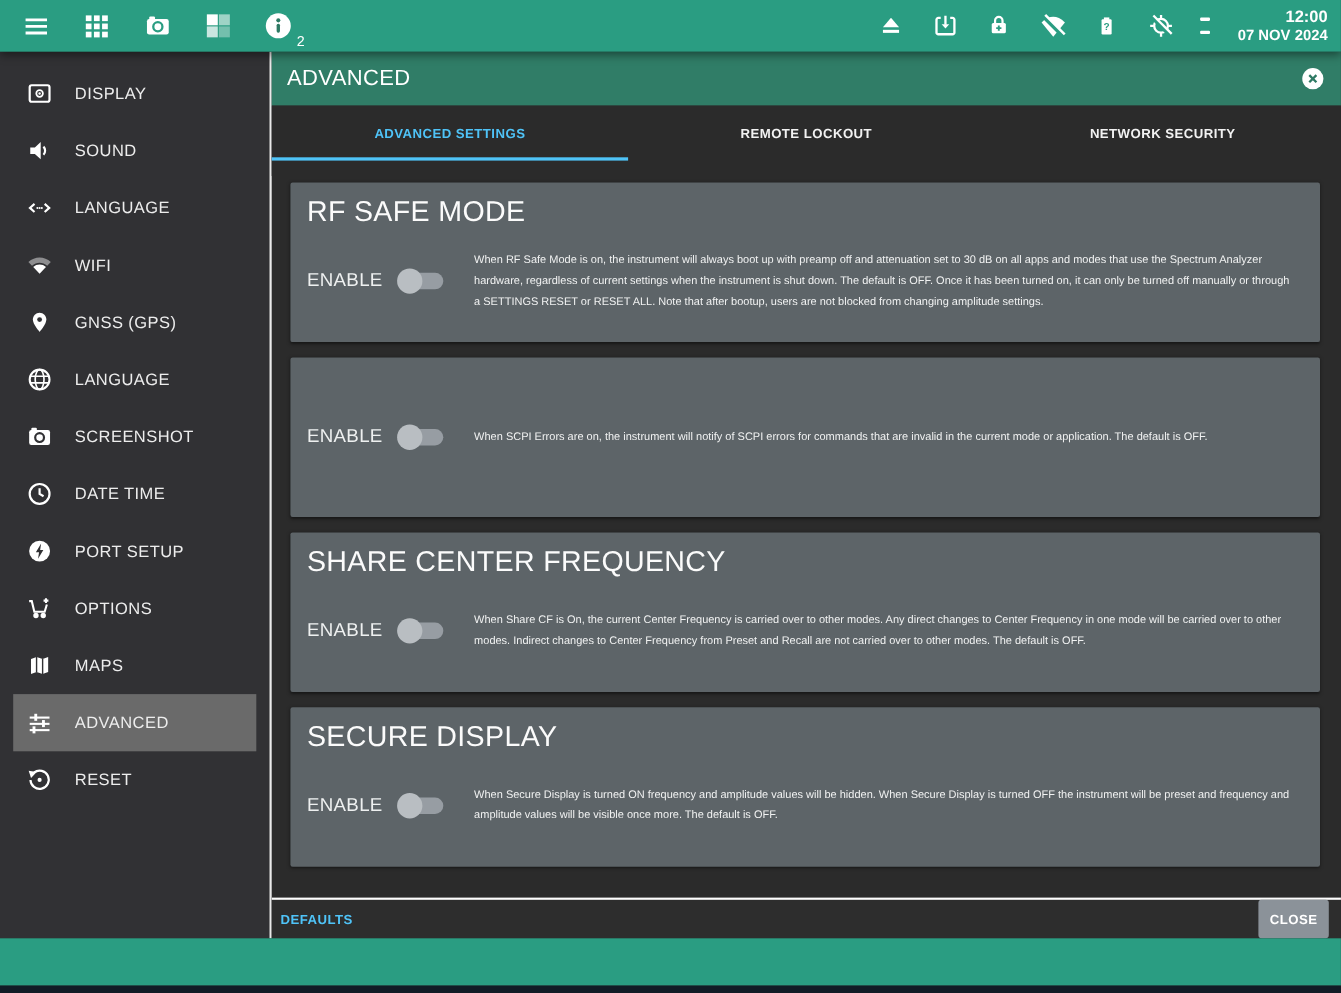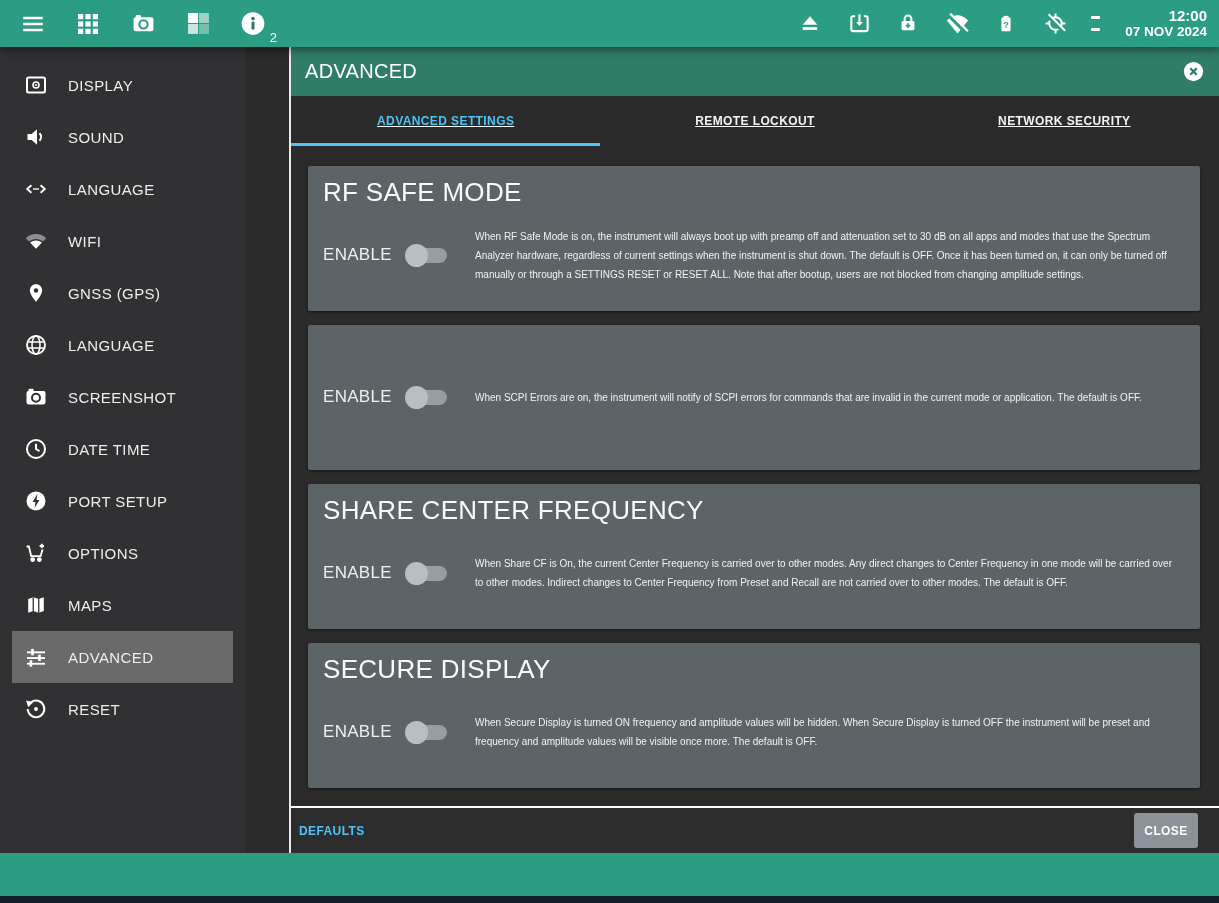--- a/index.html
+++ b/index.html
@@ -34,21 +34,21 @@
   .tb-icon{width:26px;height:26px;display:flex;align-items:center;justify-content:center;position:relative;}
   .topbar-right{margin-left:auto;display:flex;align-items:center;gap:23px;padding-right:12px;}
   .info-badge{position:absolute;bottom:-8px;right:-11px;font-size:13px;color:#fff;}
   .dash-col{display:flex;flex-direction:column;gap:9px;align-items:center;}
   .dash-col span{width:9px;height:3px;background:#fff;border-radius:1px;display:block;}
   .clock{display:flex;flex-direction:column;align-items:flex-end;line-height:1.15;padding-left:2px;}
   .clock .time{font-size:15px;font-weight:bold;}
   .clock .date{font-size:13.5px;font-weight:bold;}
 
   
-  .app{position:absolute;top:47px;left:0;right:0;height:806px;display:flex;gap:44px;}
+  .app{position:absolute;top:47px;left:0;right:0;height:806px;display:flex;}
 
   
   .sidebar{width:245px;background:var(--sidebar-bg);padding-top:12px;flex-shrink:0;}
   .side-item{
     height:52px;margin:0 12px;display:flex;align-items:center;gap:20px;
     padding-left:12px;cursor:pointer;
   }
   .side-item.selected{background:var(--selected-gray);}
   .side-icon{width:24px;height:24px;display:flex;align-items:center;justify-content:center;flex-shrink:0;}
   .side-label{font-size:15px;letter-spacing:.4px;color:#ededed;}
@@ -56,42 +56,42 @@
   
   .main{flex:1;display:flex;flex-direction:column;border-left:2px solid #e9e9e9;min-width:0;}
   .panel-header{
     height:49px;background:var(--green-header);display:flex;align-items:center;
     padding:0 15px 0 14px;flex-shrink:0;
   }
   .panel-title{font-size:20px;font-weight:400;letter-spacing:.3px;}
   .close-btn{margin-left:auto;width:21px;height:21px;cursor:pointer;}
 
   .tabs{height:64px;display:flex;background:var(--dark-bg);flex-shrink:0;}
-  .tab{flex:1;position:relative;display:flex;align-items:center;justify-content:center;cursor:pointer;text-decoration:underline;}
+  .tab{flex:1;position:relative;display:flex;align-items:center;justify-content:center;cursor:pointer;}
   .tab-label{font-size:12px;font-weight:bold;letter-spacing:.4px;color:#f2f2f2;padding-bottom:14px;}
   .tab.active .tab-label{color:var(--accent-blue);}
   .tab.active::after{content:"";position:absolute;left:0;right:0;bottom:14px;height:3px;background:var(--accent-blue);}
 
   .content{flex:1;padding:6px 19px 0 17px;display:flex;flex-direction:column;gap:14px;overflow:hidden;}
   .card{
     background:var(--card-bg);border-radius:2px;min-height:145px;
     padding:9px 18px 10px 15px;display:flex;flex-direction:column;
     box-shadow:0 1px 3px rgba(0,0,0,.5);
   }
   .card-title{font-size:26px;font-weight:400;color:#fbfbfb;letter-spacing:.3px;line-height:34px;}
   .card-body{flex:1;display:flex;align-items:center;}
   .enable-row{width:152px;flex-shrink:0;display:flex;align-items:center;gap:15px;}
   .enable-label{font-size:17px;color:#eef0f0;letter-spacing:.3px;}
   .toggle{position:relative;width:40px;height:15px;border-radius:8px;background:var(--toggle-track);cursor:pointer;flex-shrink:0;}
   .toggle .knob{position:absolute;left:-2px;top:-4px;width:23px;height:23px;border-radius:50%;background:var(--toggle-knob);}
   .card-desc{flex:1;font-size:10px;line-height:19px;color:#f1f2f2;padding-right:4px;}
 
   .panel-footer{
-    height:47px;background:var(--footer-bg);border-top:2px solid #fdfdfd;
-    display:flex;align-items:center;padding:0 21px 0 8px;flex-shrink:0;
+    height:37px;background:var(--footer-bg);border-top:2px solid #fdfdfd;
+    display:flex;align-items:center;padding:0 11px 0 8px;flex-shrink:0;
   }
   .defaults-btn{font-size:12px;font-weight:bold;color:var(--accent-blue);letter-spacing:.4px;cursor:pointer;}
   .close-footer-btn{
     margin-left:auto;width:64px;height:35px;background:var(--btn-gray);border:none;border-radius:3px;
     color:#fff;font-family:inherit;font-size:12px;font-weight:bold;letter-spacing:.4px;cursor:pointer;
   }
 
   
   .bottombar{position:absolute;left:0;right:0;bottom:7px;height:43px;background:var(--green-bright);}
   .bottomstrip{position:absolute;left:0;right:0;bottom:0;height:7px;background:#111c26;}

